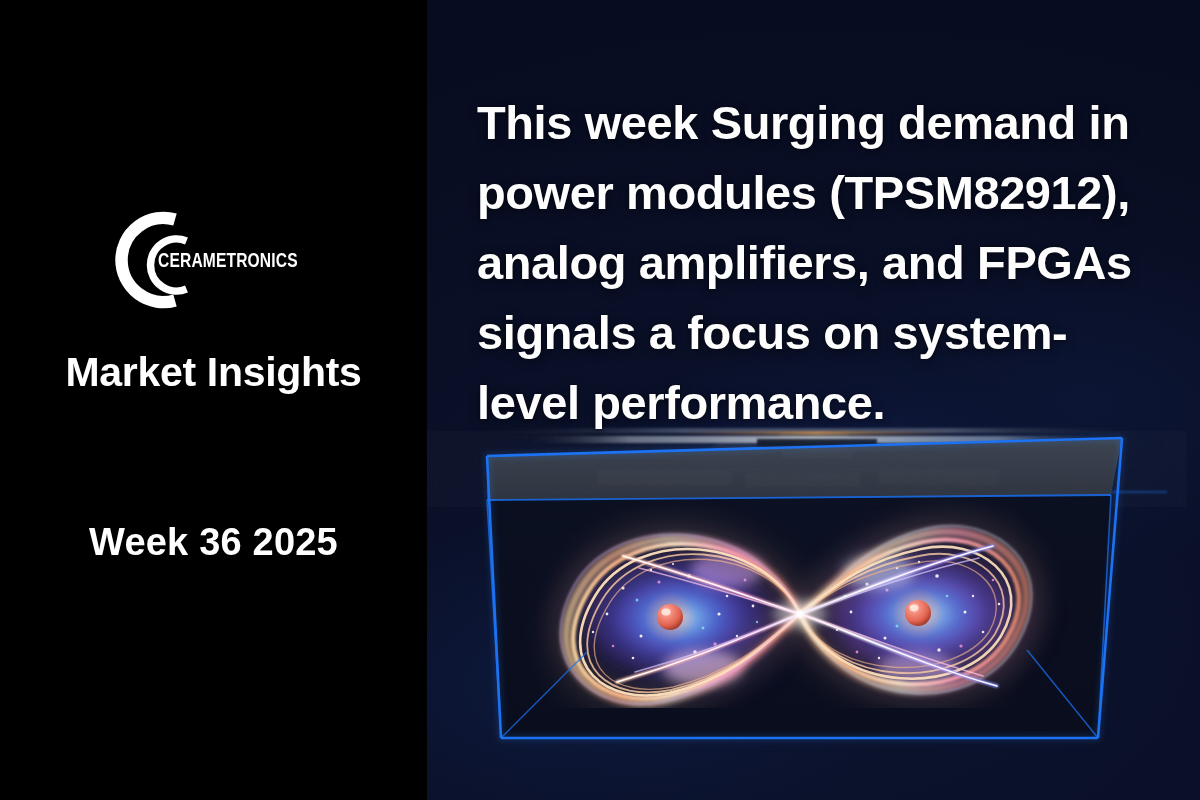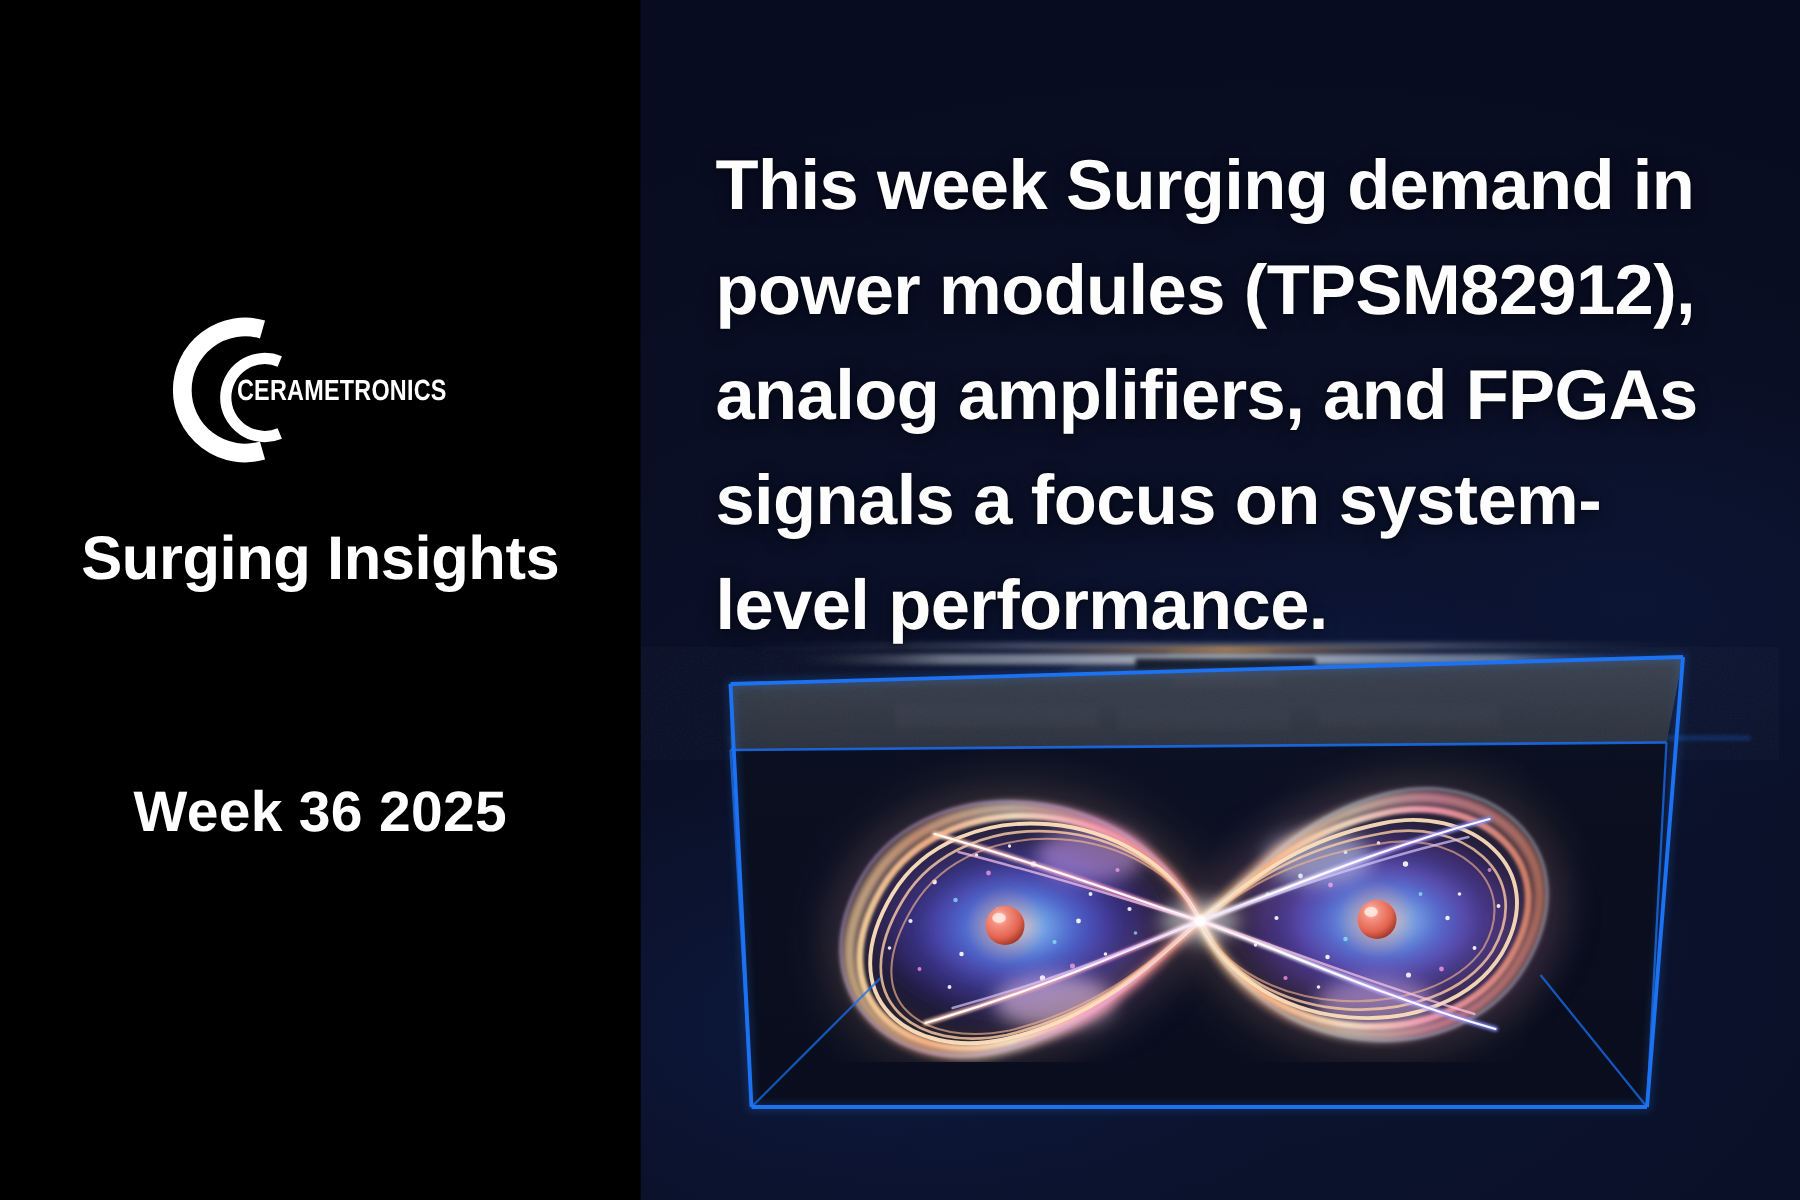--- a/index.html
+++ b/index.html
@@ -339,19 +339,19 @@
           <path d="M 92.5 36.0
                    A 26 26 0 1 0 92.5 84.0" fill="none" stroke="#ffffff" stroke-width="7.5" stroke-linecap="butt"></path>
         </svg>
 
         <svg width="240" height="110" viewBox="0 0 240 110" style="position:absolute;left:0;top:0;">
           <text x="64" y="62" fill="#ffffff" font-family="&quot;Liberation Sans&quot;, sans-serif" font-size="19.5" font-weight="700" letter-spacing="0.2" transform="scale(0.80,1) translate(16,0)">CERAMETRONICS</text>
         </svg>
       </div>
     </div>
 
-    <div id="brand-title">Surging Insights</div>
+    <div id="brand-title">Market Insights</div>
 
     <div id="brand-week">Week 36 2025</div>
 
   </div>
 
 </div>
 
 </body></html>

